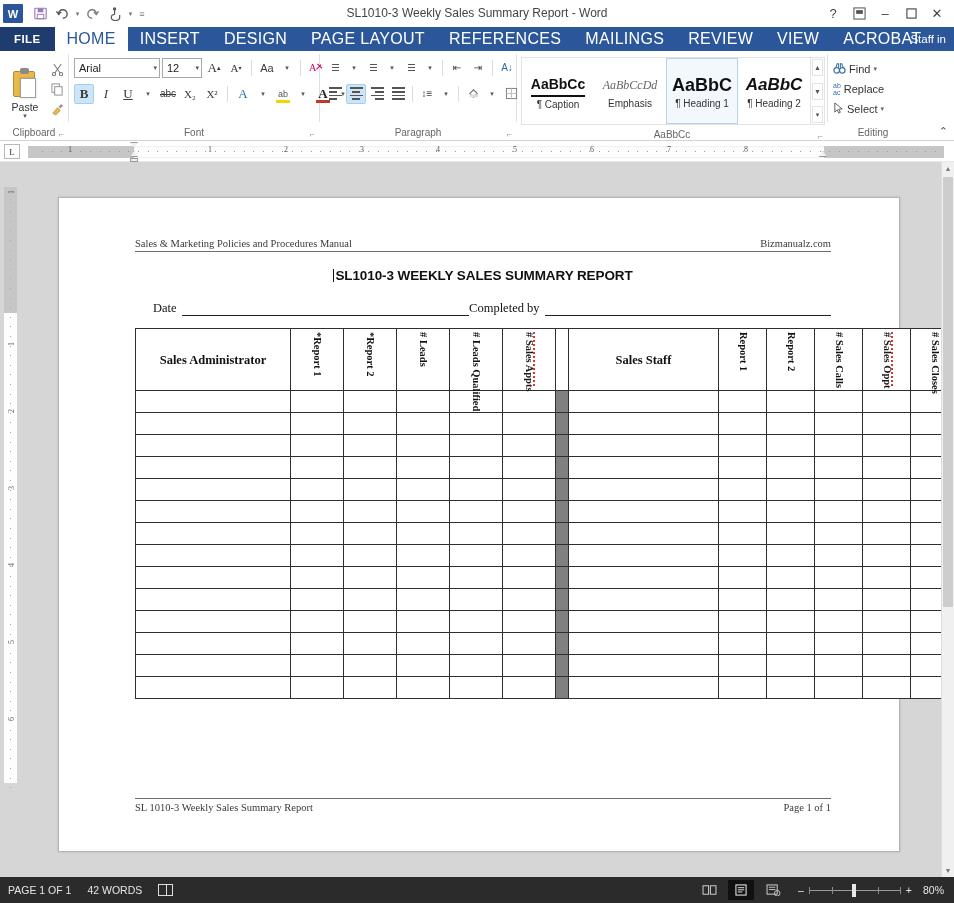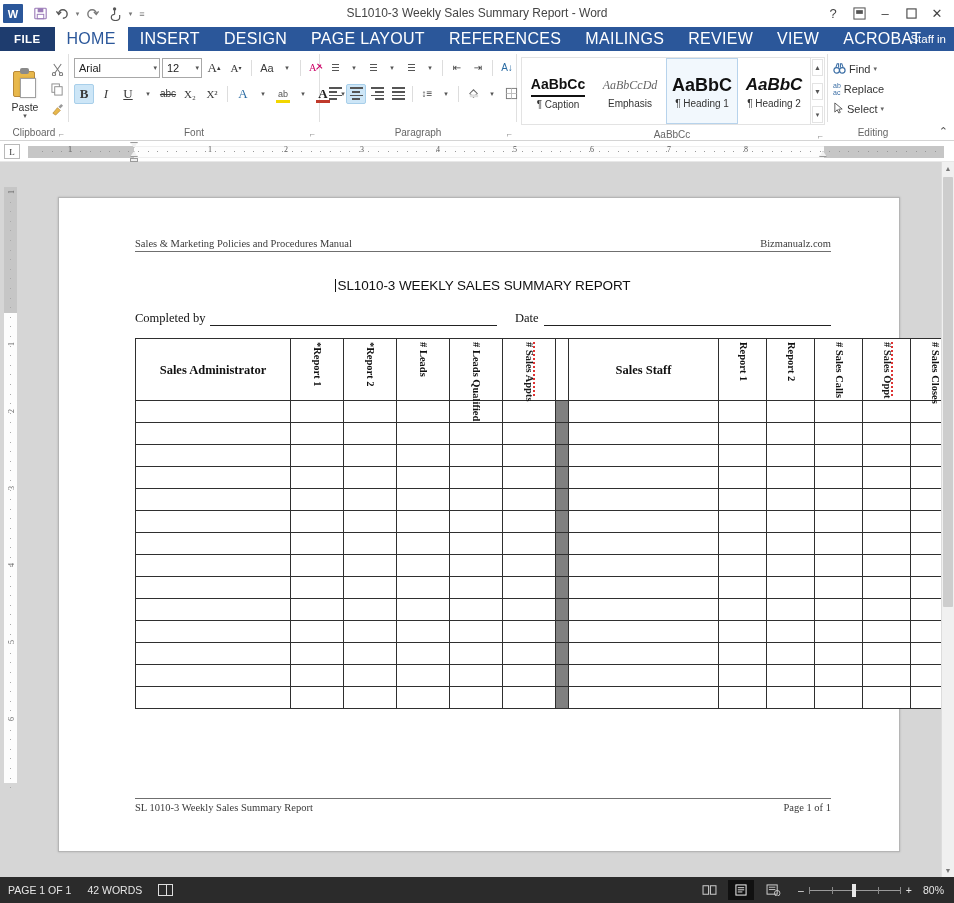--- a/index.html
+++ b/index.html
@@ -264,22 +264,22 @@
     box-shadow: 0 0 2px rgba(0,0,0,.18);
   }
   .doc-inner { position: absolute; left: 76px; right: 68px; top: 40px; }
 
   .doc-header {
     display: flex; justify-content: space-between; align-items: flex-end;
     border-bottom: 1px solid #6f6f6f; padding-bottom: 2px;
     font-family: "Liberation Serif", serif; font-size: 10.5px; color: #3a3a3a;
   }
   .doc-title {
-    text-align: center; font-weight: normal; font-size: 13.5px; color: #111;
-    margin-top: 26px; font-family: "Liberation Sans", sans-serif;
+    text-align: center; font-weight: bold; font-size: 13.5px; color: #111;
+    margin-top: 16px; font-family: "Liberation Sans", sans-serif;
     letter-spacing: -.1px; position: relative;
   }
   .caret-bar {
     display: inline-block; width: 1px; height: 13px; background: #111;
     vertical-align: -2px; margin-right: 1px;
   }
   .fill-row {
     display: flex; margin-top: 18px; font-family: "Liberation Serif", serif;
     font-size: 12.5px; color: #111;
   }
@@ -885,26 +885,26 @@
         <div class="doc-header">
           <span>Sales &amp; Marketing Policies and Procedures Manual</span>
           <span>Bizmanualz.com</span>
         </div>
 
         <div class="doc-title">
           <span class="caret-bar"></span><span>SL1010-3 WEEKLY SALES SUMMARY REPORT</span>
         </div>
 
         <div class="fill-row">
+          <div class="fill-item" style="width:48%;padding-left:18px;">
+            <span>Date</span>
+            <span class="fill-line" style="flex:1;"></span>
+          </div>
           <div class="fill-item" style="width:52%;">
             <span>Completed by</span>
-            <span class="fill-line" style="flex:1;"></span>
-          </div>
-          <div class="fill-item" style="width:48%;padding-left:18px;">
-            <span>Date</span>
             <span class="fill-line" style="flex:1;"></span>
           </div>
         </div>
 
         <table class="rep">
           <colgroup>
             <col style="width:155px">
               <col style="width:53px">
               <col style="width:53px">
             <col style="width:53px">

